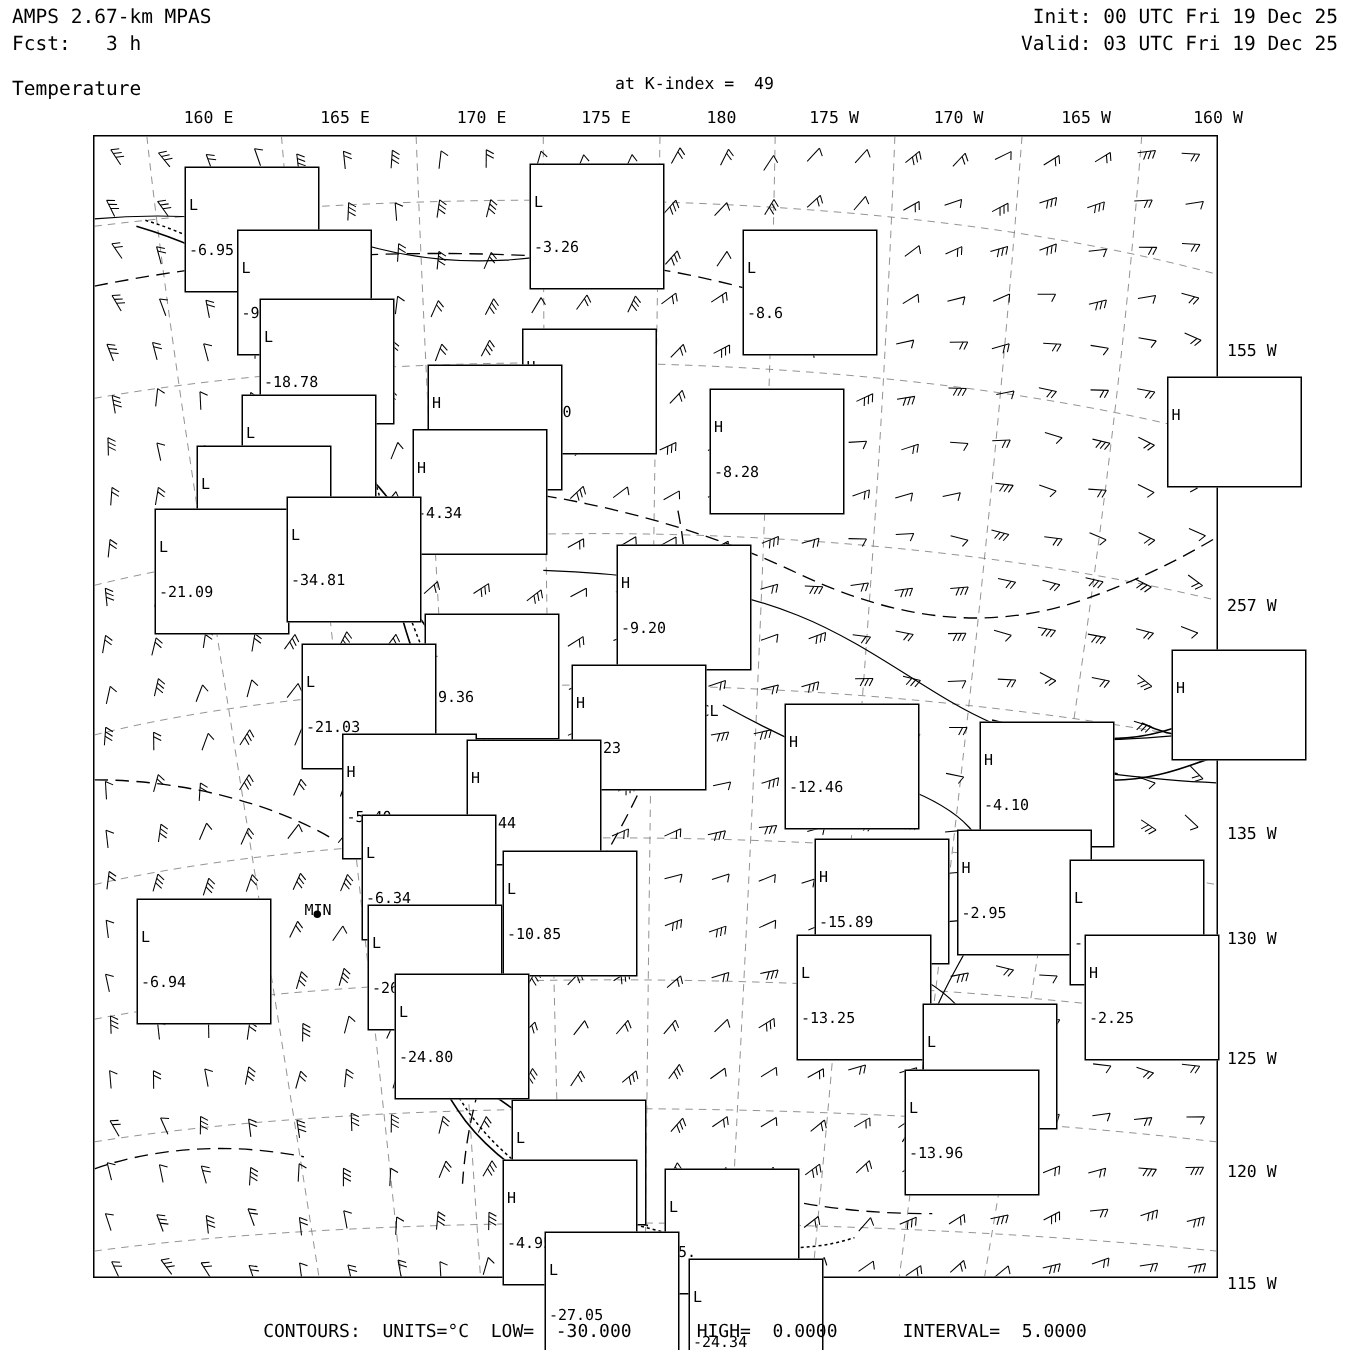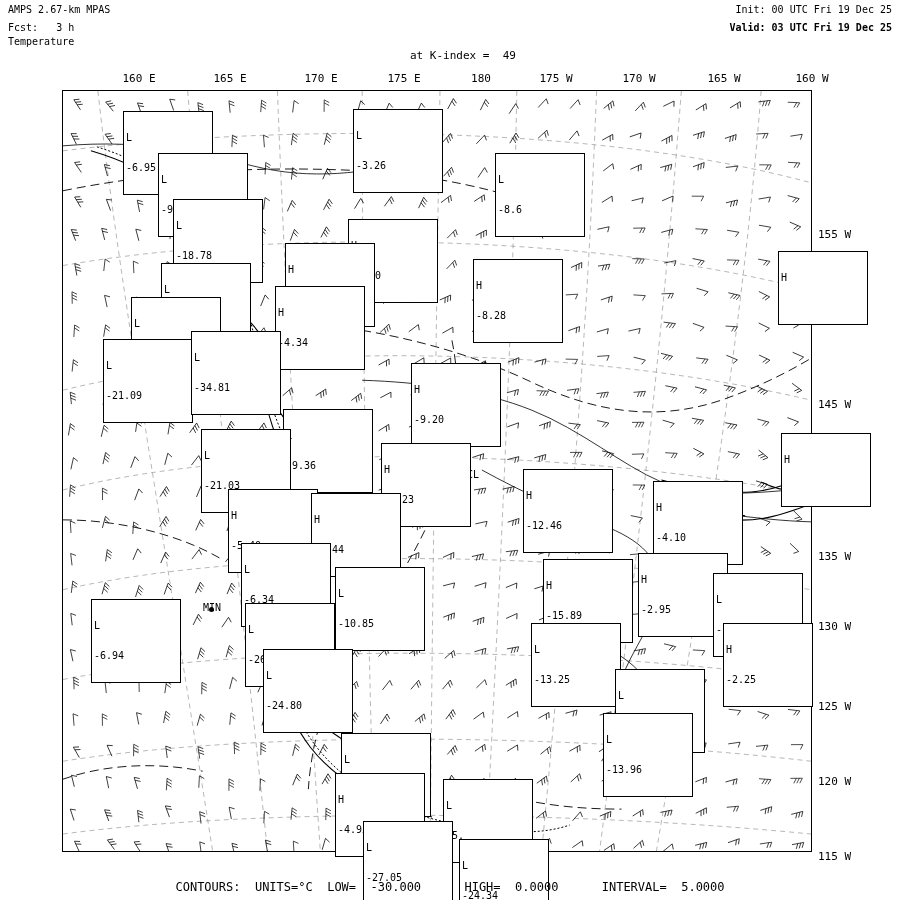--- a/index.html
+++ b/index.html
@@ -1,27 +1,27 @@
 <!DOCTYPE html>
 <html><head>
 <meta charset="utf-8">
 <style>
   html,body{margin:0;padding:0;}
   body{
     width:900px;height:900px;background:#ffffff;
     font-family:"DejaVu Sans Mono", monospace;
     color:#000;overflow:hidden;position:relative;
   }
-  .hdr{position:absolute;font-size:10px;letter-spacing:0px;white-space:pre;}
+  .hdr{position:absolute;font-size:13px;letter-spacing:0px;white-space:pre;}
   #hdr-left-1{left:8px;top:4px;}
   #hdr-left-2{left:8px;top:22px;}
-  #hdr-left-3{left:8px;top:36px;text-align:center;}
+  #hdr-left-3{left:8px;top:52px;text-align:center;}
   #hdr-center{left:410px;top:49px;font-size:11px;}
   #hdr-right-1{right:8px;top:4px;text-align:right;}
-  #hdr-right-2{right:8px;top:22px;text-align:center;font-weight:bold;}
+  #hdr-right-2{right:8px;top:22px;text-align:center;}
 
   #plot{
     position:absolute;left:62px;top:90px;width:750px;height:762px;
     border:1px solid #000;box-sizing:border-box;background:#fff;
   }
   #plot svg{position:absolute;left:0;top:0;width:100%;height:100%;}
 
   .axlab{position:absolute;font-size:11px;white-space:pre;}
   .toplab{top:72px;transform:translateX(-50%);margin-left:44px;}
   .rightlab{left:818px;transform:translateY(-50%);margin-top:38px;}
@@ -53,21 +53,21 @@
 <div class="axlab toplab" style="left:277px">170 E</div>
 <div class="axlab toplab" style="left:360px">175 E</div>
 <div class="axlab toplab" style="left:437px">180</div>
 <div class="axlab toplab" style="left:512px">175 W</div>
 <div class="axlab toplab" style="left:595px">170 W</div>
 <div class="axlab toplab" style="left:680px">165 W</div>
 <div class="axlab toplab" style="left:768px">160 W</div>
 
 <div class="axlab rightlab" style="top:196px">155 W</div>
 <div class="axlab rightlab" style="top:281px">150 W</div>
-<div class="axlab rightlab" style="top:366px">145 W</div>
+<div class="axlab rightlab" style="top:366px">257 W</div>
 <div class="axlab rightlab" style="top:443px">140 W</div>
 <div class="axlab rightlab" style="top:518px">135 W</div>
 <div class="axlab rightlab" style="top:588px">130 W</div>
 <div class="axlab rightlab" style="top:668px">125 W</div>
 <div class="axlab rightlab" style="top:743px">120 W</div>
 <div class="axlab rightlab" style="top:818px">115 W</div>
 
 <div id="plot">
 
   <svg viewBox="0 0 750 762" preserveAspectRatio="none">

